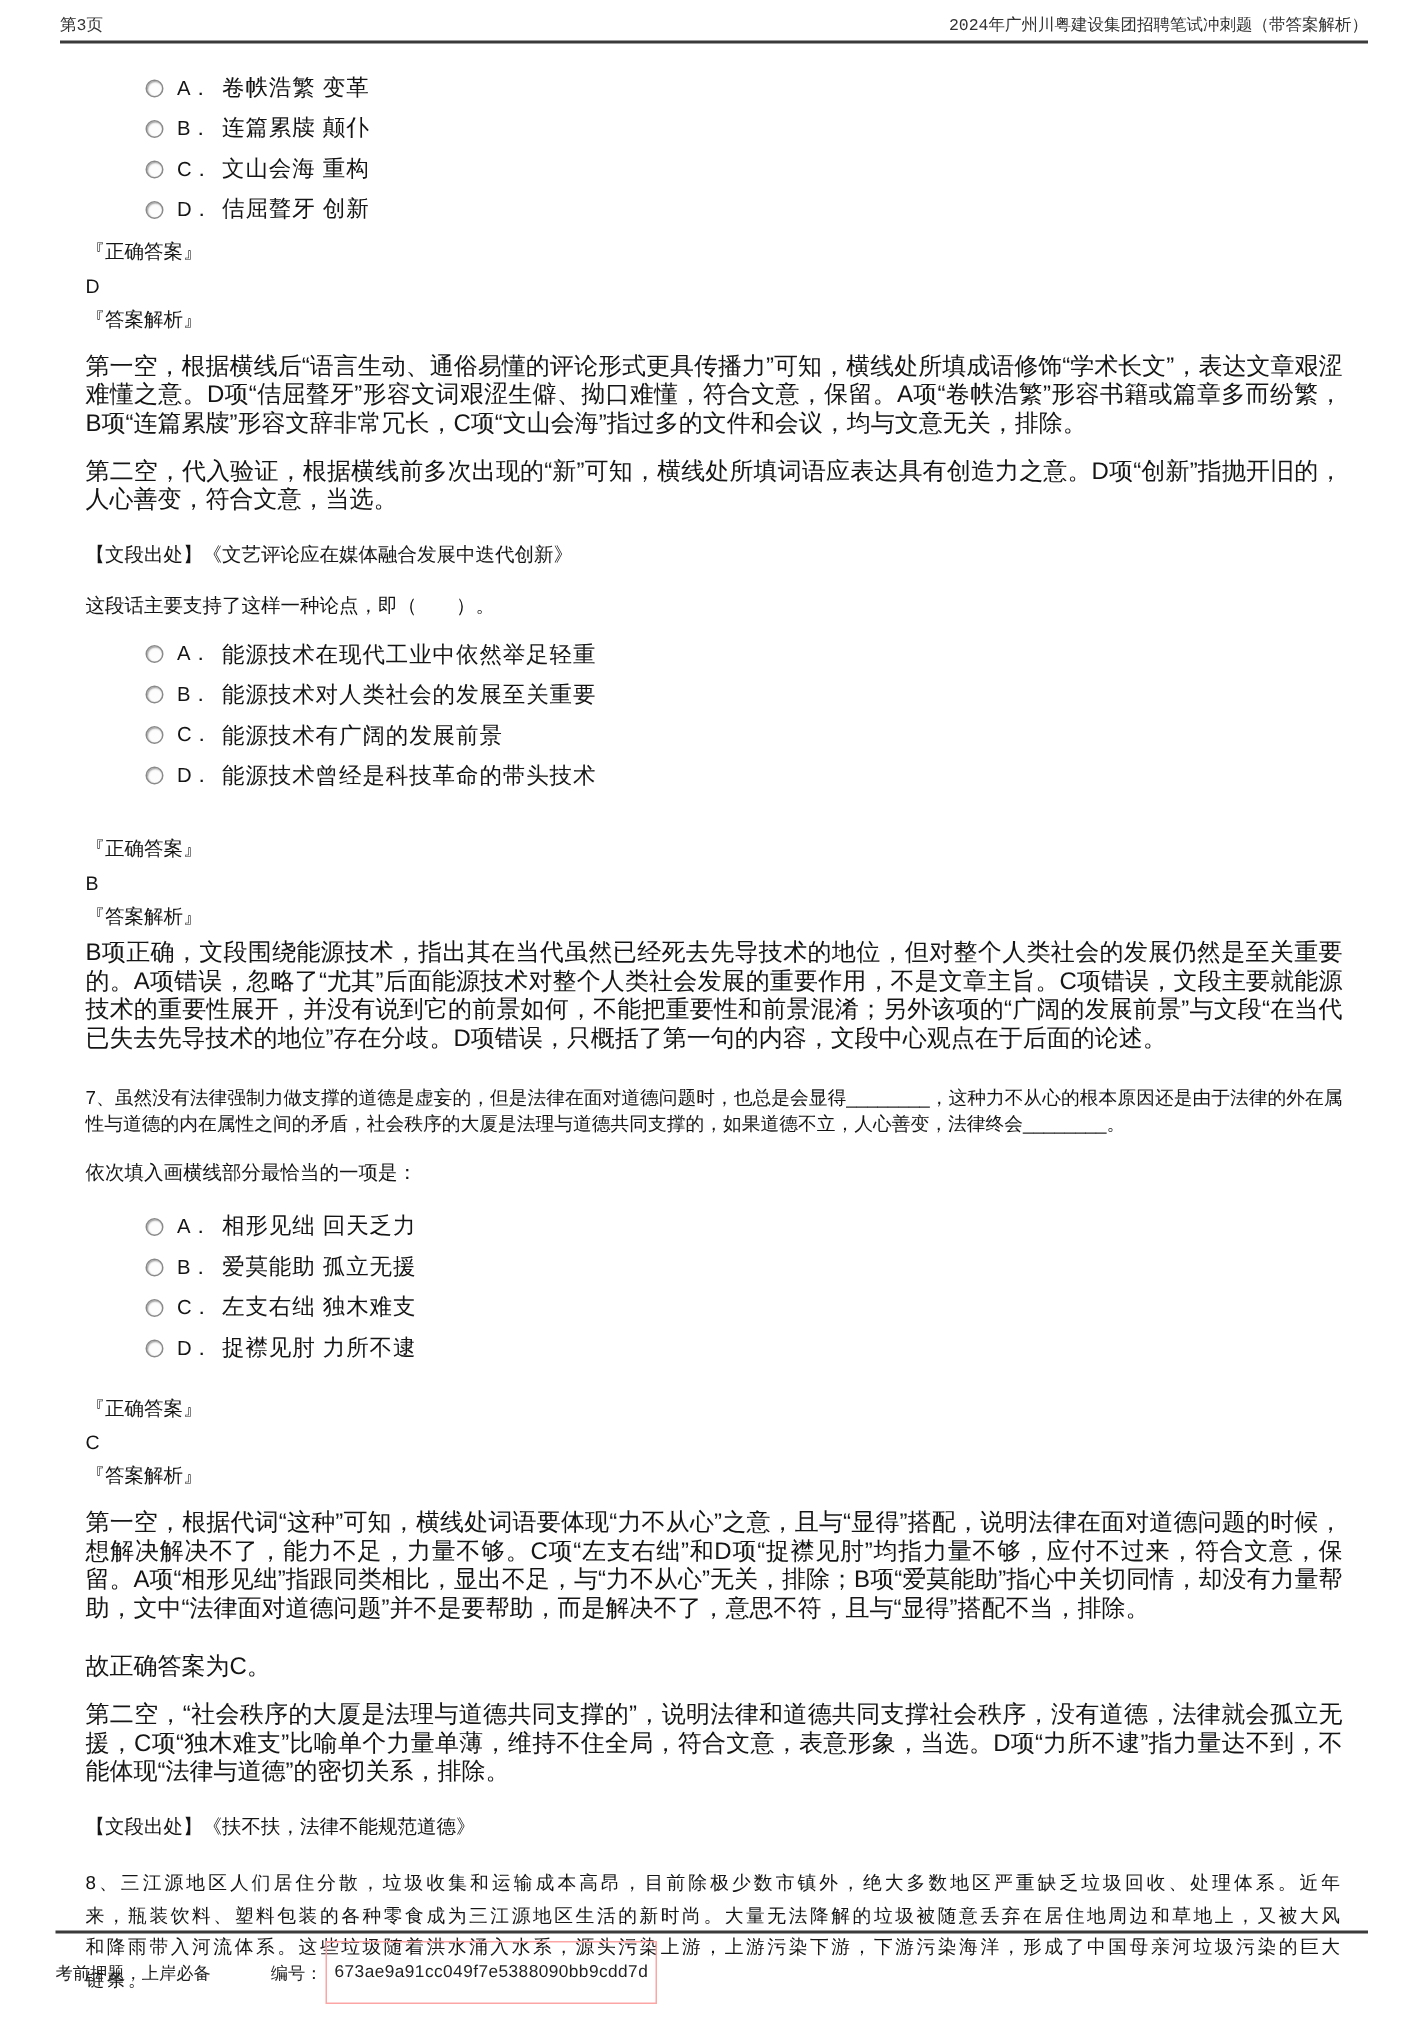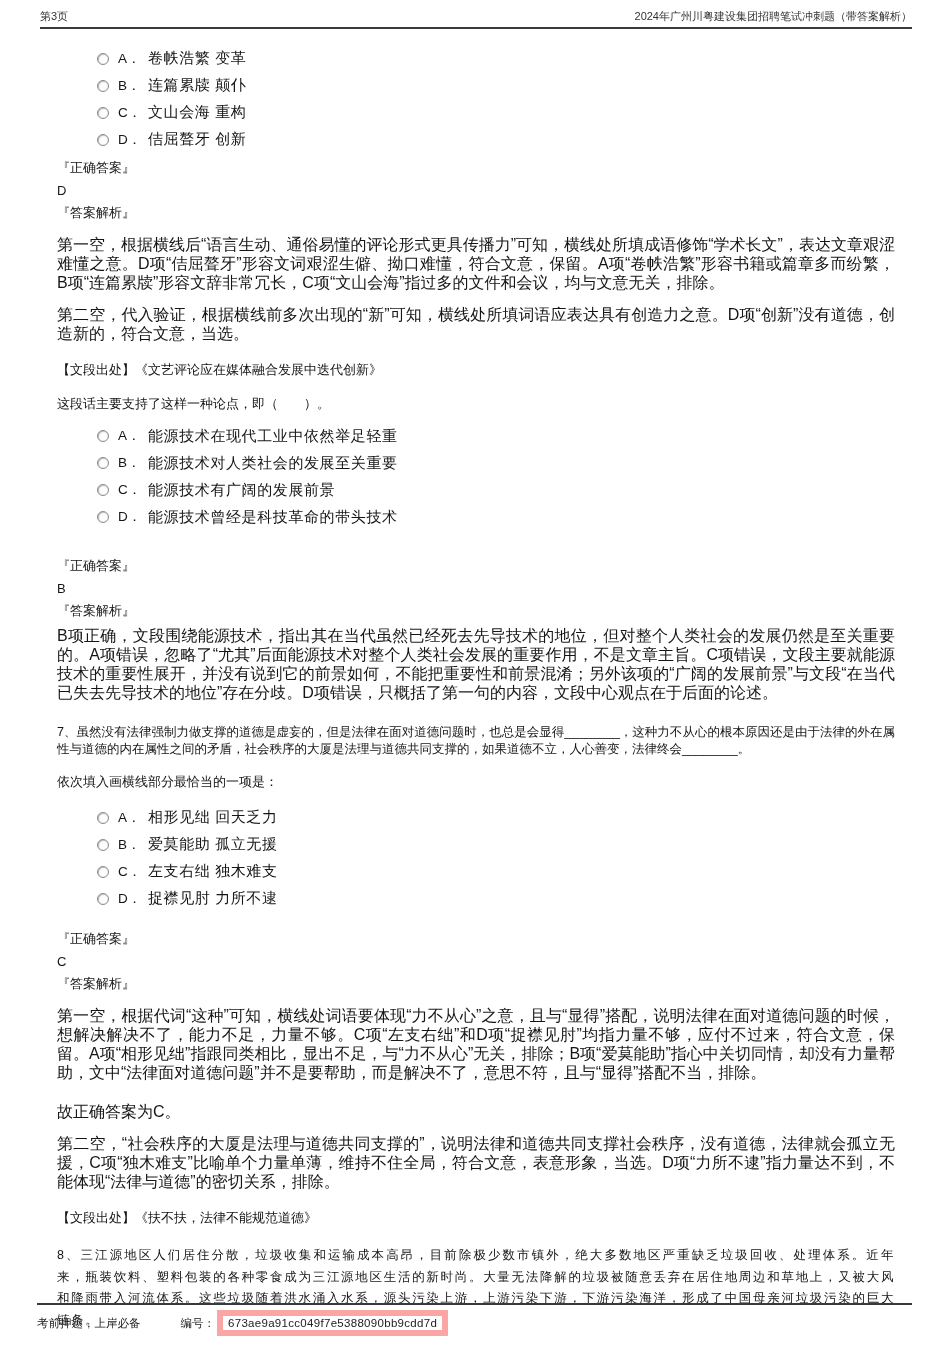--- a/index.html
+++ b/index.html
@@ -6,30 +6,30 @@
   body{
     width:950px;height:1345px;overflow:hidden;position:relative;
     background:#ffffff;color:#151515;
     font-family:"Liberation Sans","DejaVu Sans",sans-serif;
   }
   
   .page-header{
     position:absolute;top:0;left:40px;right:38px;
     display:flex;justify-content:space-between;align-items:flex-end;
     padding:9px 0 3px;border-bottom:2px solid #3a3a3a;
-    font-size:11px;color:#333;
+    font-size:11px;color:#333;font-family:Liberation Mono, monospace;
   }
   .page-footer{
     position:absolute;left:37px;right:38px;bottom:0;
     border-top:2px solid #3a3a3a;
     display:flex;justify-content:flex-start;align-items:center;
     padding:5px 0 9px;font-size:11.5px;color:#222;gap:40px;
   }
   .footer-code{display:flex;align-items:center}
-  .code-value{border:6px solid #fca5a5;padding:1px 5px;margin-left:2px;font-size:11.5px;letter-spacing:.3px}
+  .code-value{border:1px solid #fca5a5;padding:14px 5px;margin-left:2px;font-size:11.5px;letter-spacing:.3px}
 
   .content{position:absolute;top:33px;left:57px;right:55px}
 
   
   .options{margin:10px 0 4px 40px}
   .option{display:flex;align-items:center;height:27px}
   .radio{
     width:10px;height:10px;border:1px solid #8a8a8a;border-radius:50%;
     margin-right:9px;background:#fdfdfd;flex:0 0 auto;
     box-shadow:inset .6px .6px 1.2px rgba(0,0,0,.4);
@@ -82,21 +82,21 @@
       <div class="option">
         <span class="radio"></span>
         <span class="opt-letter">D．</span>
         <span class="opt-text">佶屈聱牙 创新</span>
       </div>
     </div>
     <p class="label">『正确答案』</p>
     <p class="answer-letter">D</p>
     <p class="label">『答案解析』</p>
     <p class="para">第一空，根据横线后“语言生动、通俗易懂的评论形式更具传播力”可知，横线处所填成语修饰“学术长文”，表达文章艰涩难懂之意。D项“佶屈聱牙”形容文词艰涩生僻、拗口难懂，符合文意，保留。A项“卷帙浩繁”形容书籍或篇章多而纷繁，B项“连篇累牍”形容文辞非常冗长，C项“文山会海”指过多的文件和会议，均与文意无关，排除。</p>
-    <p class="para">第二空，代入验证，根据横线前多次出现的“新”可知，横线处所填词语应表达具有创造力之意。D项“创新”没有道德，创造新的，符合文意，当选。</p>
+    <p class="para">第二空，代入验证，根据横线前多次出现的“新”可知，横线处所填词语应表达具有创造力之意。D项“创新”指抛开旧的，人心善变，符合文意，当选。</p>
     <p class="source">【文段出处】《文艺评论应在媒体融合发展中迭代创新》</p>
   </section>
 
   <section class="q-section">
     <p class="prompt">这段话主要支持了这样一种论点，即（　　）。</p>
     <div class="options">
       <div class="option">
         <span class="radio"></span>
         <span class="opt-letter">A．</span>
         <span class="opt-text">能源技术在现代工业中依然举足轻重</span>

